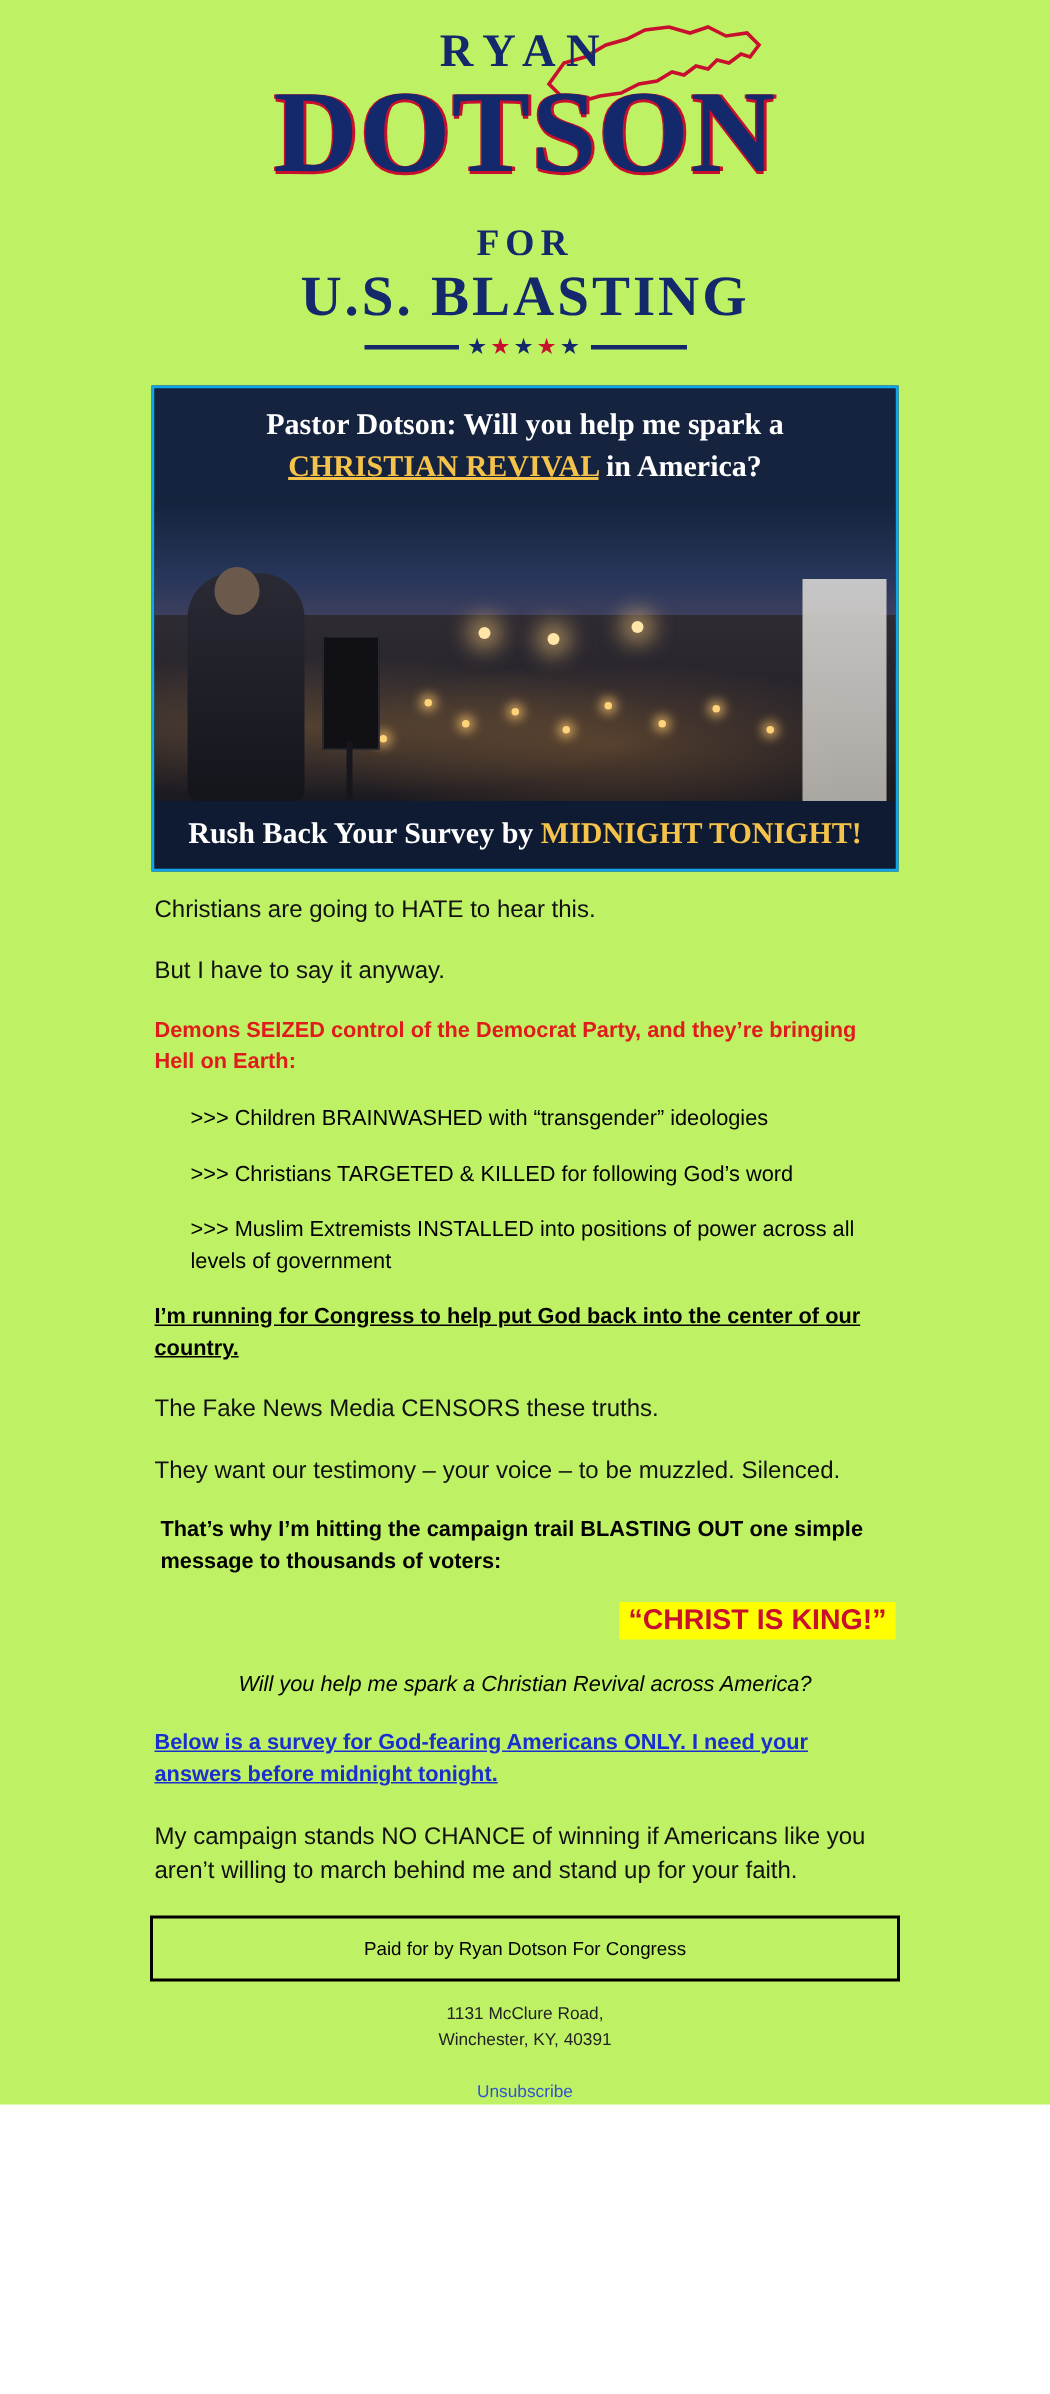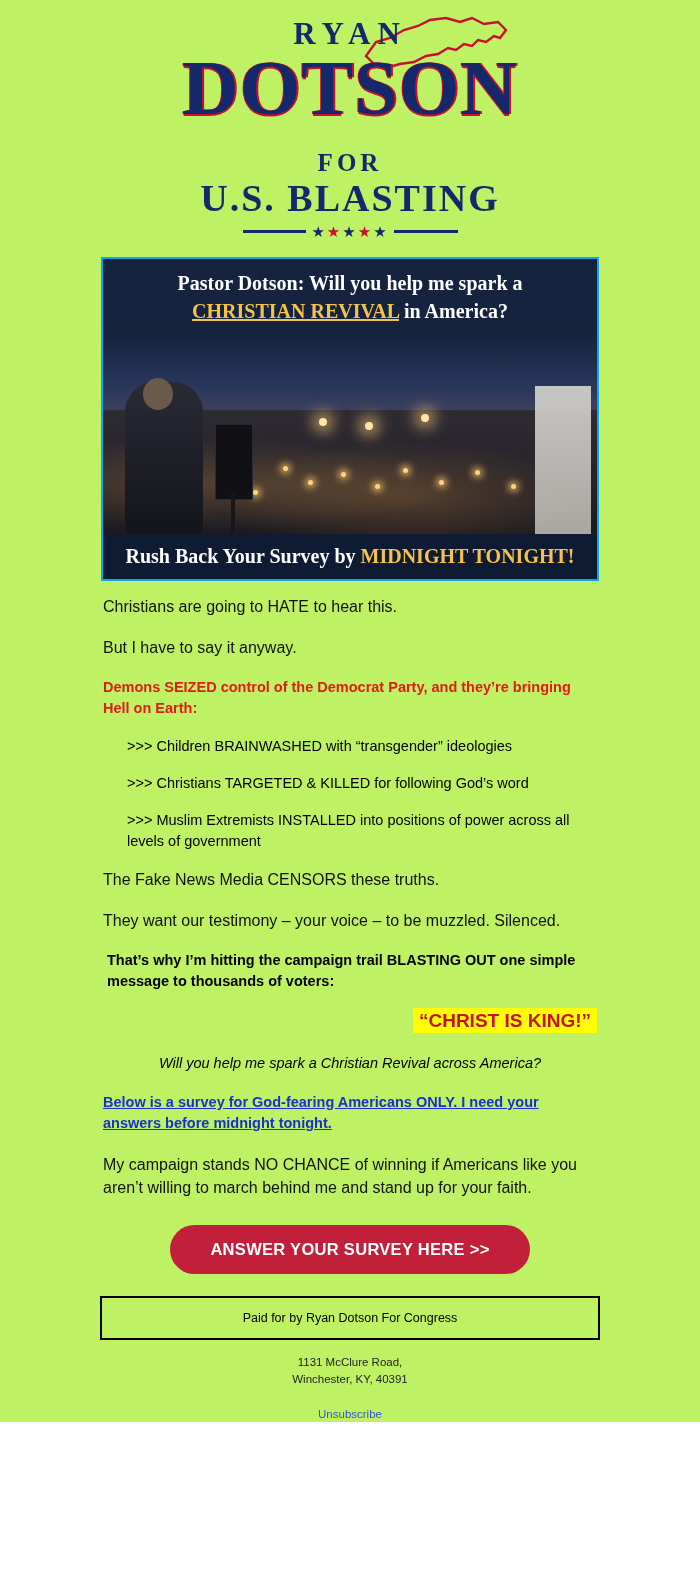--- a/index.html
+++ b/index.html
@@ -415,38 +415,36 @@
     <p class="copy">Christians are going to HATE to hear this.</p>
     <p class="copy">But I have to say it anyway.</p>
     <p class="red-bold">Demons SEIZED control of the Democrat Party, and they’re bringing Hell on Earth:</p>
 
     <div class="bullets">
       <div class="bullet">&gt;&gt;&gt; Children BRAINWASHED with “transgender” ideologies</div>
       <div class="bullet">&gt;&gt;&gt; Christians TARGETED &amp; KILLED for following God’s word</div>
       <div class="bullet">&gt;&gt;&gt; Muslim Extremists INSTALLED into positions of power across all levels of government</div>
     </div>
 
+    <span class="underline-bold">I’m running for Congress to help put God back into the center of our country.</span>
     <p class="copy">The Fake News Media CENSORS these truths.</p>
     <p class="copy">They want our testimony – your voice – to be muzzled. Silenced.</p>
     <p class="bold-para">That’s why I’m hitting the campaign trail BLASTING OUT one simple message to thousands of voters:</p>
 
     <div class="christ-king">
       <span>“CHRIST IS KING!”</span>
     </div>
 
     <p class="italic-line">Will you help me spark a Christian Revival across America?</p>
 
     <a href="#" class="blue-link-block">Below is a survey for God-fearing Americans ONLY.  I need your answers before midnight tonight.</a>
 
     <p class="copy">My campaign stands NO CHANCE of winning if Americans like you aren’t willing to march behind me and stand up for your faith.</p>
   </div>
 
-  <div class="cta-wrap">
-    <a href="#" class="cta-button">ANSWER YOUR SURVEY HERE &gt;&gt;</a>
-  </div>
 
   <div class="paid-box">
     <span>Paid for by Ryan Dotson For Congress</span>
   </div>
 
   <div class="address">
     <div>1131 McClure Road,</div>
     <div>Winchester, KY, 40391</div>
   </div>
 

